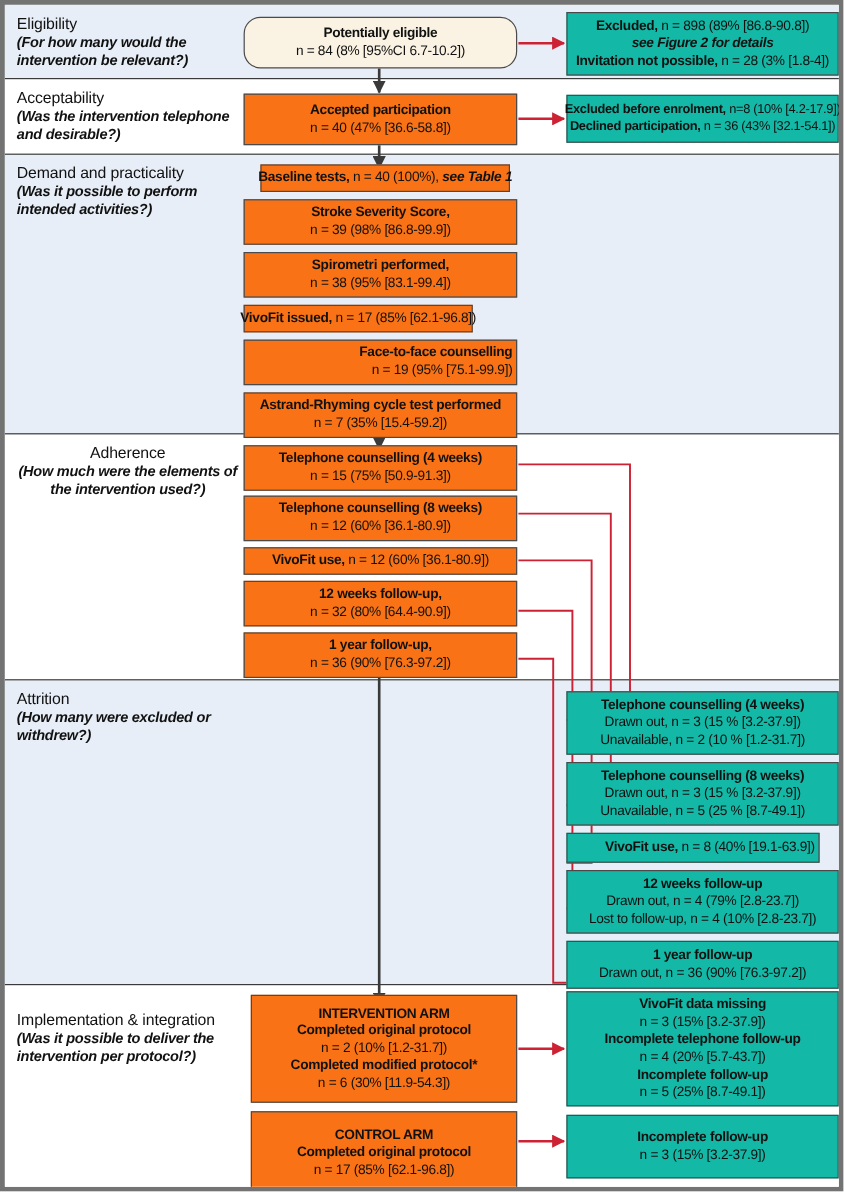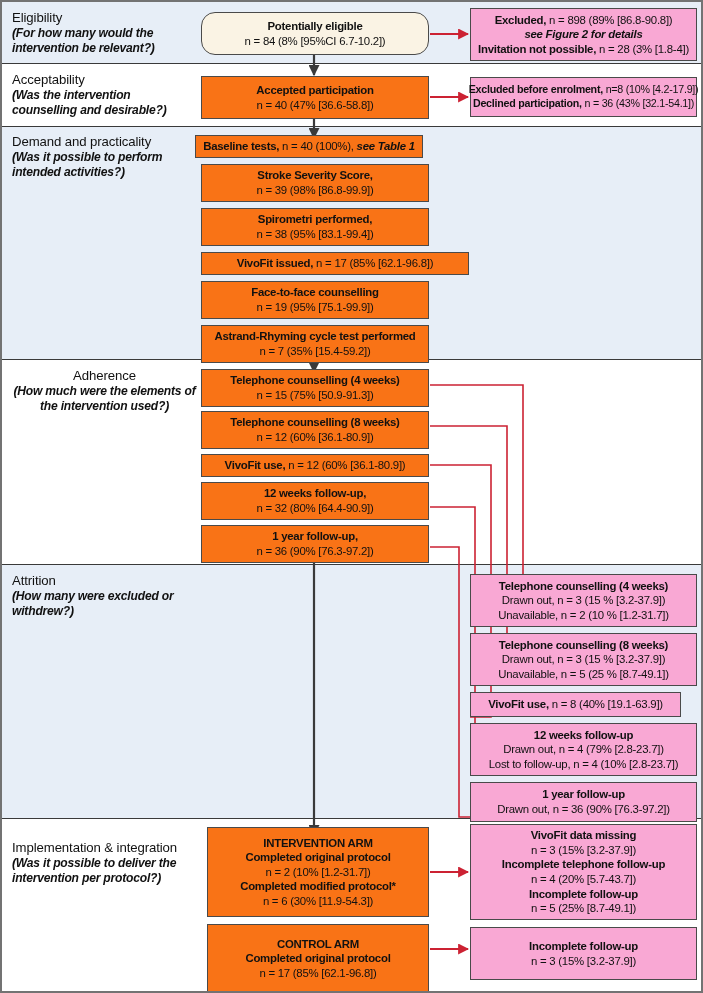--- a/index.html
+++ b/index.html
@@ -9,21 +9,21 @@
   }
   body {
     font-family: "Liberation Sans", sans-serif;
   }
   #chart {
     position: relative;
     width: 703px;
     height: 993px;
     background: #ffffff;
     overflow: hidden;
-    border: 2px solid #737373;
+    border: 4px solid #737373;
     box-sizing: border-box;
   }
   .band {
     position: absolute;
     left: 0;
     width: 703px;
     box-sizing: border-box;
   }
   .band.blue { background: #e7eef7; }
   .band.white { background: #ffffff; }
@@ -62,21 +62,21 @@
     flex-direction: column;
     align-items: center;
     justify-content: center;
     line-height: 1.28;
     font-size: 11.4px;
     letter-spacing: -0.25px;
     padding: 1px 3px;
   }
   .box.green  { background: #f97316; }
   .box.cream  { background: #faf3e4; }
-  .box.pink   { background: #f9a8d4; }
+  .box.pink   { background: #14b8a6; }
   .box .ln { white-space: nowrap; }
   .b  { font-weight: 700; }
   .it { font-style: italic; font-weight: 700; }
   svg.overlay {
     position: absolute;
     left: 0;
     top: 0;
     width: 703px;
     height: 993px;
     pointer-events: none;
@@ -100,21 +100,21 @@
   <div class="band-sep" style="top:562px;"></div>
   <div class="band-sep" style="top:816px;"></div>
 
   <div class="cat" style="top:8px;">
     <div class="cat-title">Eligibility</div>
     <div class="cat-sub">(For how many would the intervention be relevant?)</div>
   </div>
 
   <div class="cat" style="top:70px;">
     <div class="cat-title">Acceptability</div>
-    <div class="cat-sub">(Was the intervention counselling and desirable?)</div>
+    <div class="cat-sub">(Was the intervention telephone and desirable?)</div>
   </div>
 
   <div class="cat" style="top:132px;">
     <div class="cat-title">Demand and practicality</div>
     <div class="cat-sub">(Was it possible to perform intended activities?)</div>
   </div>
 
   <div class="cat" style="top:366px;text-align:center;">
     <div class="cat-title">Adherence</div>
     <div class="cat-sub">(How much were the elements of the intervention used?)</div>
@@ -160,39 +160,39 @@
   <div class="box cream" style="left:199px; top:10px; width:228px; height:43px;border-radius:14px;">
     <div class="ln b">Potentially eligible</div>
     <div class="ln">n = 84 (8% [95%CI 6.7-10.2])</div>
   </div>
 
   <div class="box green" style="left:199px; top:74px; width:228px; height:43px;">
     <div class="ln b">Accepted participation</div>
     <div class="ln">n = 40 (47% [36.6-58.8])</div>
   </div>
 
-  <div class="box green" style="left:193px; top:133px; width:228px; height:23px;">
+  <div class="box green" style="left:213px; top:133px; width:208px; height:23px;">
     <div class="ln"><span class="b">Baseline tests,</span><span> n = 40 (100%),</span><span class="it"> see Table 1</span></div>
   </div>
 
   <div class="box green" style="left:199px; top:162px; width:228px; height:38px;text-align:center;">
     <div class="ln b">Stroke Severity Score,</div>
     <div class="ln">n = 39 (98% [86.8-99.9])</div>
   </div>
 
   <div class="box green" style="left:199px; top:206px; width:228px; height:38px;">
     <div class="ln b">Spirometri performed,</div>
     <div class="ln">n = 38 (95% [83.1-99.4])</div>
   </div>
 
-  <div class="box green" style="left:199px; top:250px; width:268px; height:23px;">
+  <div class="box green" style="left:199px; top:250px; width:191px; height:23px;">
     <div class="ln"><span class="b">VivoFit issued,</span><span> n = 17 (85% [62.1-96.8])</span></div>
   </div>
 
-  <div class="box green" style="left:199px; top:279px; width:228px; height:38px;">
+  <div class="box green" style="left:199px; top:279px; width:228px; height:38px;align-items:flex-end;">
     <div class="ln b">Face-to-face counselling</div>
     <div class="ln">n = 19 (95% [75.1-99.9])</div>
   </div>
 
   <div class="box green" style="left:199px; top:323px; width:228px; height:38px;">
     <div class="ln b">Astrand-Rhyming cycle test performed</div>
     <div class="ln">n = 7 (35% [15.4-59.2])</div>
   </div>
 
   <div class="box green" style="left:199px; top:367px; width:228px; height:38px;">
@@ -249,21 +249,21 @@
     <div class="ln">Drawn out, n = 3 (15 % [3.2-37.9])</div>
     <div class="ln">Unavailable, n = 2 (10 % [1.2-31.7])</div>
   </div>
 
   <div class="box pink" style="left:468px; top:631px; width:227px; height:53px;">
     <div class="ln b">Telephone counselling (8 weeks)</div>
     <div class="ln">Drawn out, n = 3 (15 % [3.2-37.9])</div>
     <div class="ln">Unavailable, n = 5 (25 % [8.7-49.1])</div>
   </div>
 
-  <div class="box pink" style="left:468px; top:690px; width:211px; height:25px;">
+  <div class="box pink" style="left:468px; top:690px; width:211px; height:25px;align-items:flex-end;">
     <div class="ln"><span class="b">VivoFit use,</span><span> n = 8 (40% [19.1-63.9])</span></div>
   </div>
 
   <div class="box pink" style="left:468px; top:721px; width:227px; height:53px;">
     <div class="ln b">12 weeks follow-up</div>
     <div class="ln">Drawn out, n = 4 (79% [2.8-23.7])</div>
     <div class="ln">Lost to follow-up, n = 4 (10% [2.8-23.7])</div>
   </div>
 
   <div class="box pink" style="left:468px; top:780px; width:227px; height:40px;">

